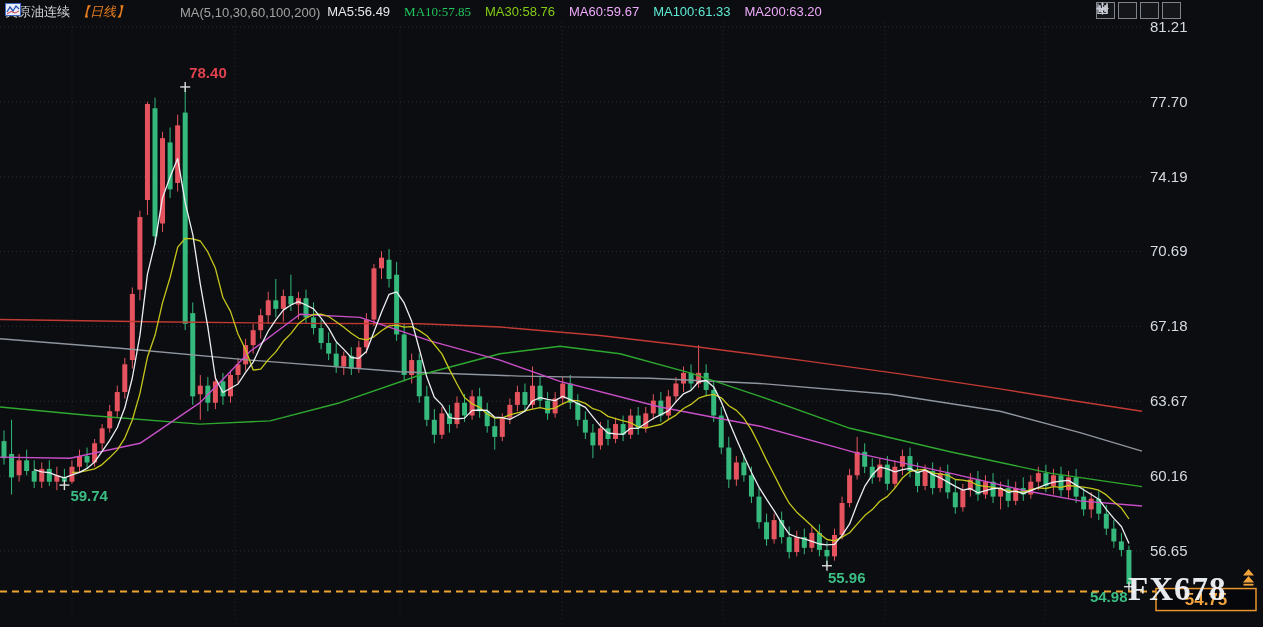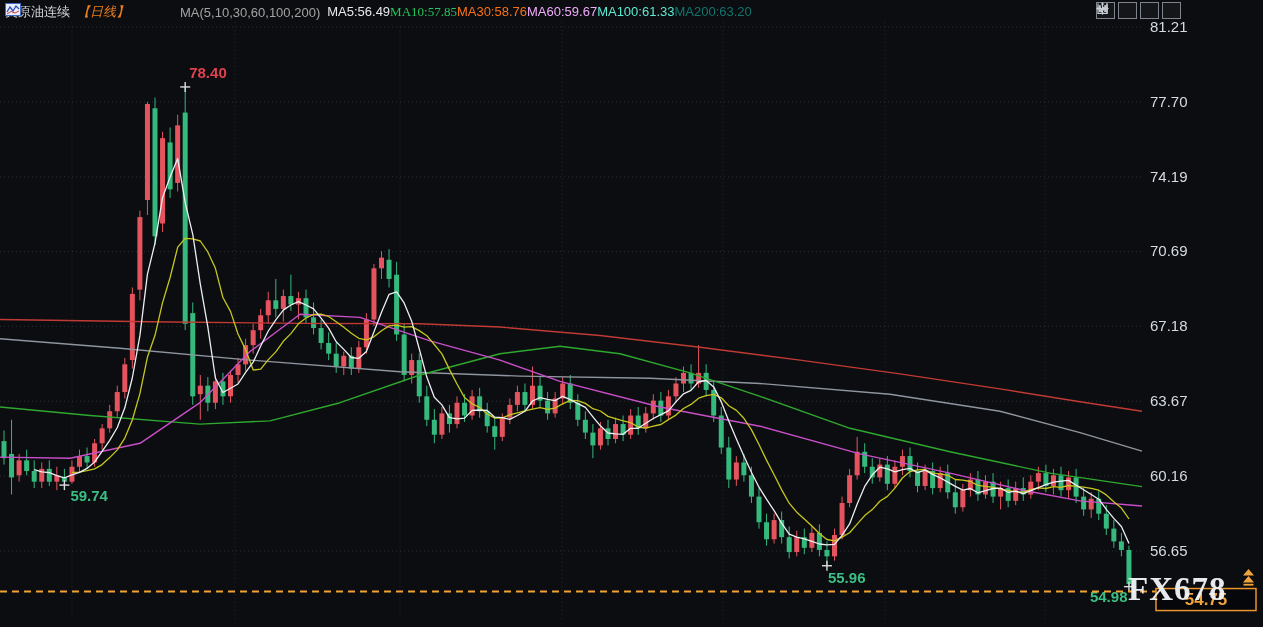--- a/index.html
+++ b/index.html
@@ -3,21 +3,21 @@
 <meta charset="utf-8">
 <style>
   html,body{margin:0;padding:0;background:#0b0d10;}
   .stage{position:relative;width:1263px;height:627px;background:#0b0d10;overflow:hidden;
          font-family:"Liberation Sans","DejaVu Sans",sans-serif;}
   svg{position:absolute;left:0;top:0;font-family:"Liberation Sans","DejaVu Sans",sans-serif;}
   .header{position:absolute;left:5px;top:3px;display:flex;align-items:center;gap:7px;
           font-size:13px;color:#d6d8db;white-space:nowrap;z-index:5;}
   .tf{color:#ef7f1b;font-style:italic;}
   .formula{color:#a3a3a3;}
-  .mavals{display:flex;font-size:13px;}
+  .mavals{display:flex;gap:14px;font-size:13px;}
   .icon-circle{display:inline-flex;width:14px;height:14px;}
   .chart-ic{display:inline-flex;width:16px;height:13px;}
   .toolbar{position:absolute;left:1096px;top:2px;display:flex;gap:3px;z-index:6;}
   .tbtn{width:17px;height:15px;border:1px solid #7e838c;background:#14161a;display:flex;
         align-items:center;justify-content:center;cursor:pointer;}
   .watermark{position:absolute;left:1128px;top:571px;font-size:33px;font-weight:700;
              letter-spacing:1px;color:rgba(242,245,250,.95);z-index:8;pointer-events:none;font-family:Liberation Serif, serif;}
   .jump{position:absolute;left:1241px;top:569px;z-index:9;cursor:pointer;}
 </style>
 </head>
@@ -396,24 +396,24 @@
       <svg width="16" height="13" viewBox="0 0 16 13">
         <rect x="0.5" y="0.5" width="15" height="12" fill="#e9eefb" stroke="#4169c8"></rect>
         <polyline points="2,9 5,4 8,8 11,3 14,6" fill="none" stroke="#2b50b8" stroke-width="1.3"></polyline>
         <polyline points="2,11 6,8.5 10,10 14,8" fill="none" stroke="#d03838" stroke-width="1"></polyline>
       </svg>
     </span>
     <span class="formula">MA(5,10,30,60,100,200)</span>
     <span class="mavals" id="mavals">
         <span style="color: rgb(231, 233, 236);">MA5:56.49</span>
         <span style="color: #22c55e; font-family: Liberation Serif, serif;">MA10:57.85</span>
-        <span style="color: #f97316; text-align: right;">MA30:58.76</span>
+        <span style="color: #84cc16; text-align: right;">MA30:58.76</span>
         <span style="color: #f0abfc;">MA60:59.67</span>
         <span style="color: #5eead4;">MA100:61.33</span>
-        <span style="color: #0f766e;">MA200:63.20</span>
+        <span style="color: #f0abfc;">MA200:63.20</span>
       </span>
   </div>
 
   <div class="toolbar">
     <div class="tbtn">
       <svg width="13" height="13" viewBox="0 0 13 13">
         <path d="M6.5 1.2v10.6M1.2 6.5h10.6" stroke="#c8ccd4" stroke-width="1.2"></path>
         <path d="M6.5 0l1.7 2.6H4.8zM6.5 13l1.7-2.6H4.8zM0 6.5l2.6-1.7v3.4zM13 6.5l-2.6-1.7v3.4z" fill="#c8ccd4"></path>
       </svg>
     </div>

